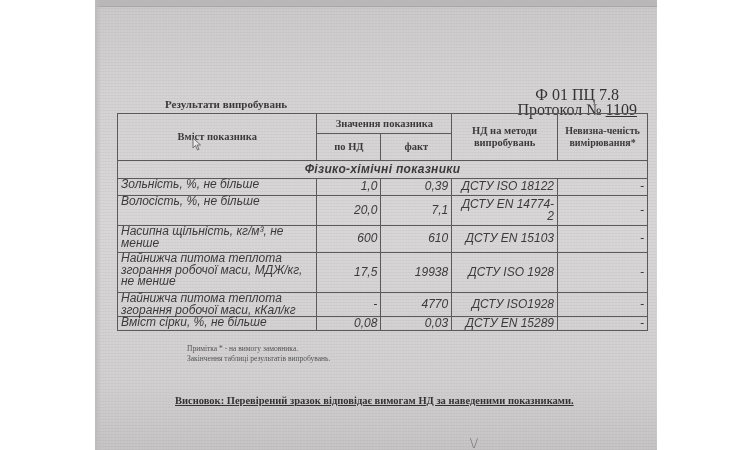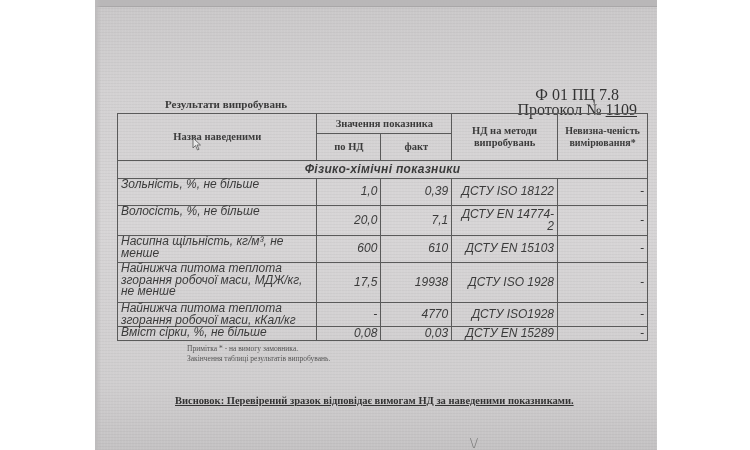--- a/index.html
+++ b/index.html
@@ -88,33 +88,33 @@
   <table class="results">
     <colgroup>
       <col style="width:200px">
         <col style="width:64px">
         <col style="width:71px">
         <col style="width:106px">
         <col style="width:90px">
     </colgroup>
     <tbody>
         <tr style="height:20px">
-      <th rowspan="2">Назва наведеними</th>
+      <th rowspan="2">Вміст показника</th>
       <th colspan="2">Значення показника</th>
       <th rowspan="2">НД на методи випробувань</th>
       <th rowspan="2" style="font-size:10px">Невизна-ченість вимірювання*</th>
     </tr>
     <tr style="height:27px">
       <th>по НД</th>
       <th>факт</th>
     </tr>
     <tr style="height:18px">
       <td colspan="5" class="section">Фізико-хімічні показники</td>
     </tr>
-    <tr style="height:27px">
+    <tr style="height:17px">
       <td class="name">Зольність, %, не більше</td>
       <td class="num">1,0</td>
       <td class="num">0,39</td>
       <td class="meth">ДСТУ ISO 18122</td>
       <td class="unc">-</td>
     </tr>
     <tr style="height:30px">
       <td class="name">Волосість, %, не більше</td>
       <td class="num">20,0</td>
       <td class="num">7,1</td>

